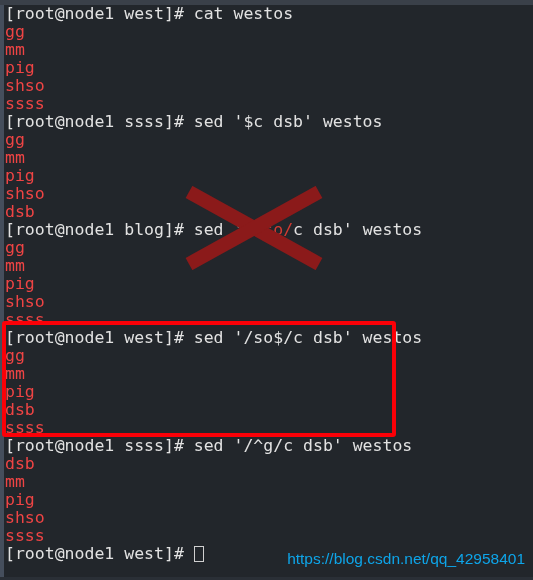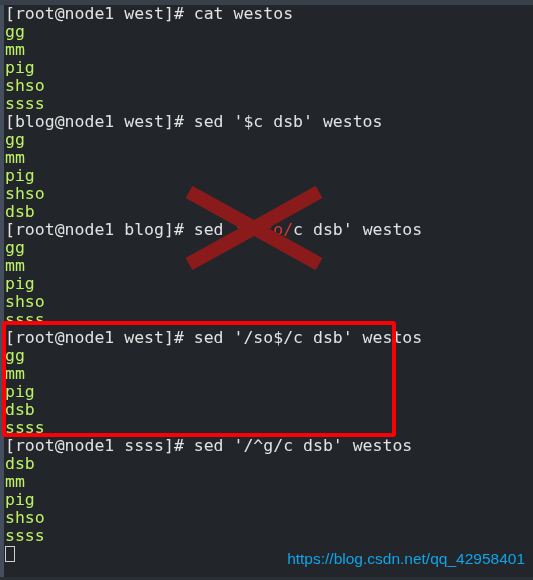--- a/index.html
+++ b/index.html
@@ -41,21 +41,21 @@
     position: absolute;
     left: 5px;
     top: 5px;
     width: 528px;
   }
 
   .line {
     height: 18px;
     line-height: 18px;
     font-size: 16.5px;
-    color: #bef264;
+    color: #ef4444;
     white-space: pre;
     letter-spacing: 0px;
   }
 
   .line.cmd {
     color: #e2e2e2;
   }
 
   
   #highlight-box {
@@ -123,21 +123,21 @@
   <div id="left-edge"></div>
 
   <div id="console">
     <div class="line cmd">[root@node1 west]# cat westos</div>
     <div class="line">gg</div>
     <div class="line">mm</div>
     <div class="line">pig</div>
     <div class="line">shso</div>
     <div class="line">ssss</div>
 
-    <div class="line cmd">[blog@node1 west]# sed '$c dsb' westos</div>
+    <div class="line cmd">[root@node1 ssss]# sed '$c dsb' westos</div>
     <div class="line">gg</div>
     <div class="line">mm</div>
     <div class="line">pig</div>
     <div class="line">shso</div>
     <div class="line">dsb</div>
 
     <div class="line cmd"><span>[root@node1 blog]# sed </span><span>'</span><span class="errtok">/$so/</span><span>c dsb' westos</span></div>
 
     <div class="line">gg</div>
     <div class="line">mm</div>
@@ -152,21 +152,21 @@
     <div class="line">dsb</div>
     <div class="line">ssss</div>
 
     <div class="line cmd">[root@node1 ssss]# sed '/^g/c dsb' westos</div>
     <div class="line">dsb</div>
     <div class="line">mm</div>
     <div class="line">pig</div>
     <div class="line">shso</div>
     <div class="line">ssss</div>
 
-    <div class="line cmd"><span class="cursor-block"></span></div>
+    <div class="line cmd"><span>[root@node1 west]# </span><span class="cursor-block"></span></div>
   </div>
 
   <div id="highlight-box"></div>
 
   <svg id="cross-mark" viewBox="0 0 142 84">
     <line x1="6" y1="6" x2="136" y2="78" stroke="#8b1a1a" stroke-width="14" stroke-linecap="butt"></line>
     <line x1="136" y1="6" x2="6" y2="78" stroke="#8b1a1a" stroke-width="14" stroke-linecap="butt"></line>
   </svg>
 
   <div id="watermark">https://blog.csdn.net/qq_42958401</div>

